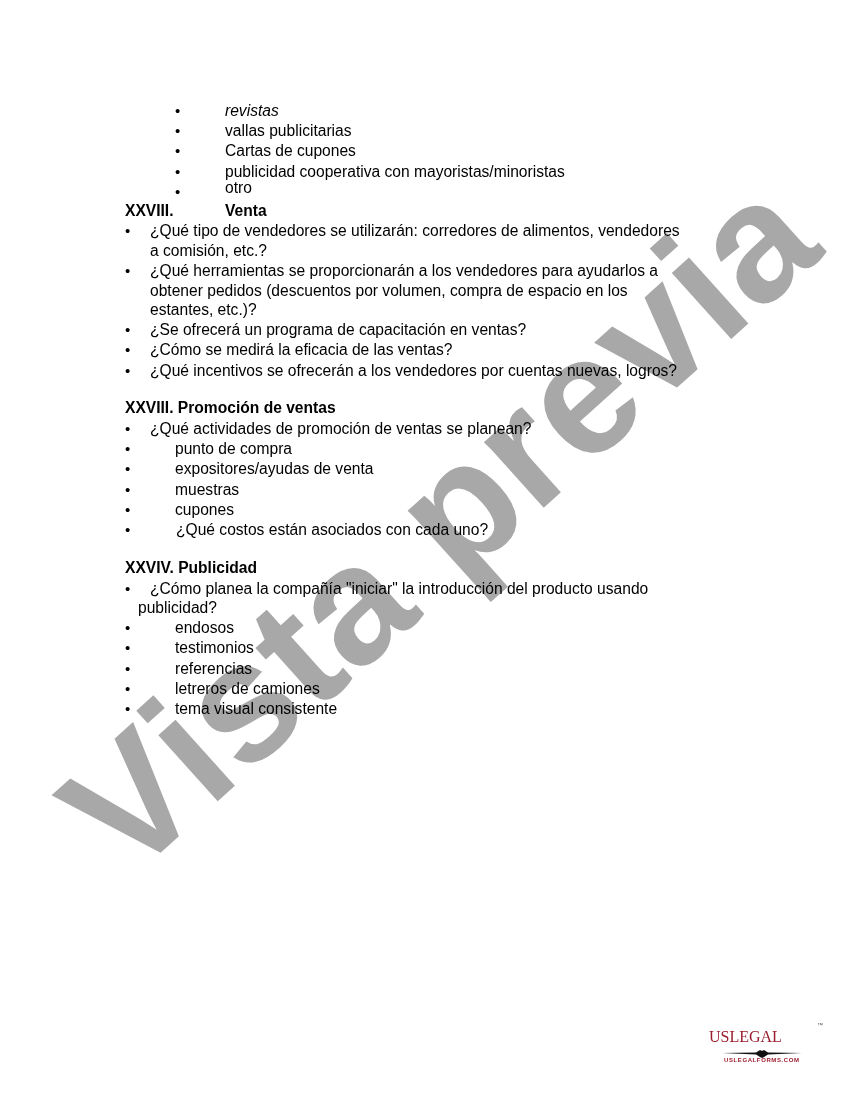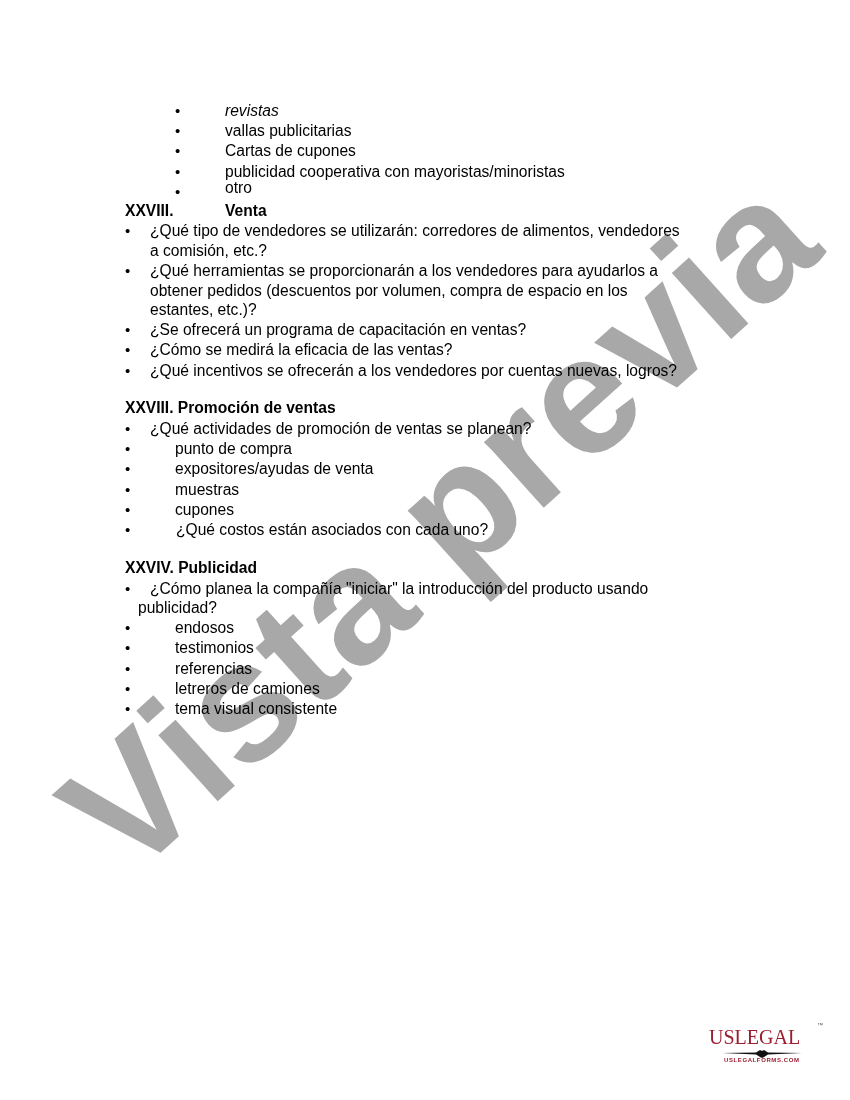--- a/index.html
+++ b/index.html
@@ -14,21 +14,21 @@
   }
   .content { position: absolute; left: 0; top: 0; width: 850px; height: 1100px; z-index: 2; }
   .line {
     position: absolute; font-size: 15.6px; line-height: 20px; white-space: nowrap;
   }
   .bullet { position: absolute; font-size: 15px; line-height: 20px; }
   .bold { font-weight: bold; }
   .logo { position: absolute; left: 700px; top: 1020px; width: 130px; height: 50px; z-index: 3; }
   .logo-main {
     position: absolute; left: 9px; top: 4px; font-family: "Liberation Serif", serif;
-    font-size: 20px; color: #9b1c2e; letter-spacing: 0px; line-height: 26px;
+    font-size: 16px; color: #9b1c2e; letter-spacing: 0px; line-height: 26px;
   }
   .logo-tm { position: absolute; left: 117px; top: 2px; font-size: 6px; color: #555; font-family: "Liberation Sans", sans-serif; }
   .logo-sub {
     position: absolute; left: 24px; top: 37px; font-size: 6px; color: #9b1c2e;
     font-family: "Liberation Sans", sans-serif; letter-spacing: 0.6px; font-weight: bold;
   }
   .logo-eagle { position: absolute; left: 22px; top: 30px; width: 80px; height: 8px; }
 </style>
 </head>
 <body>

